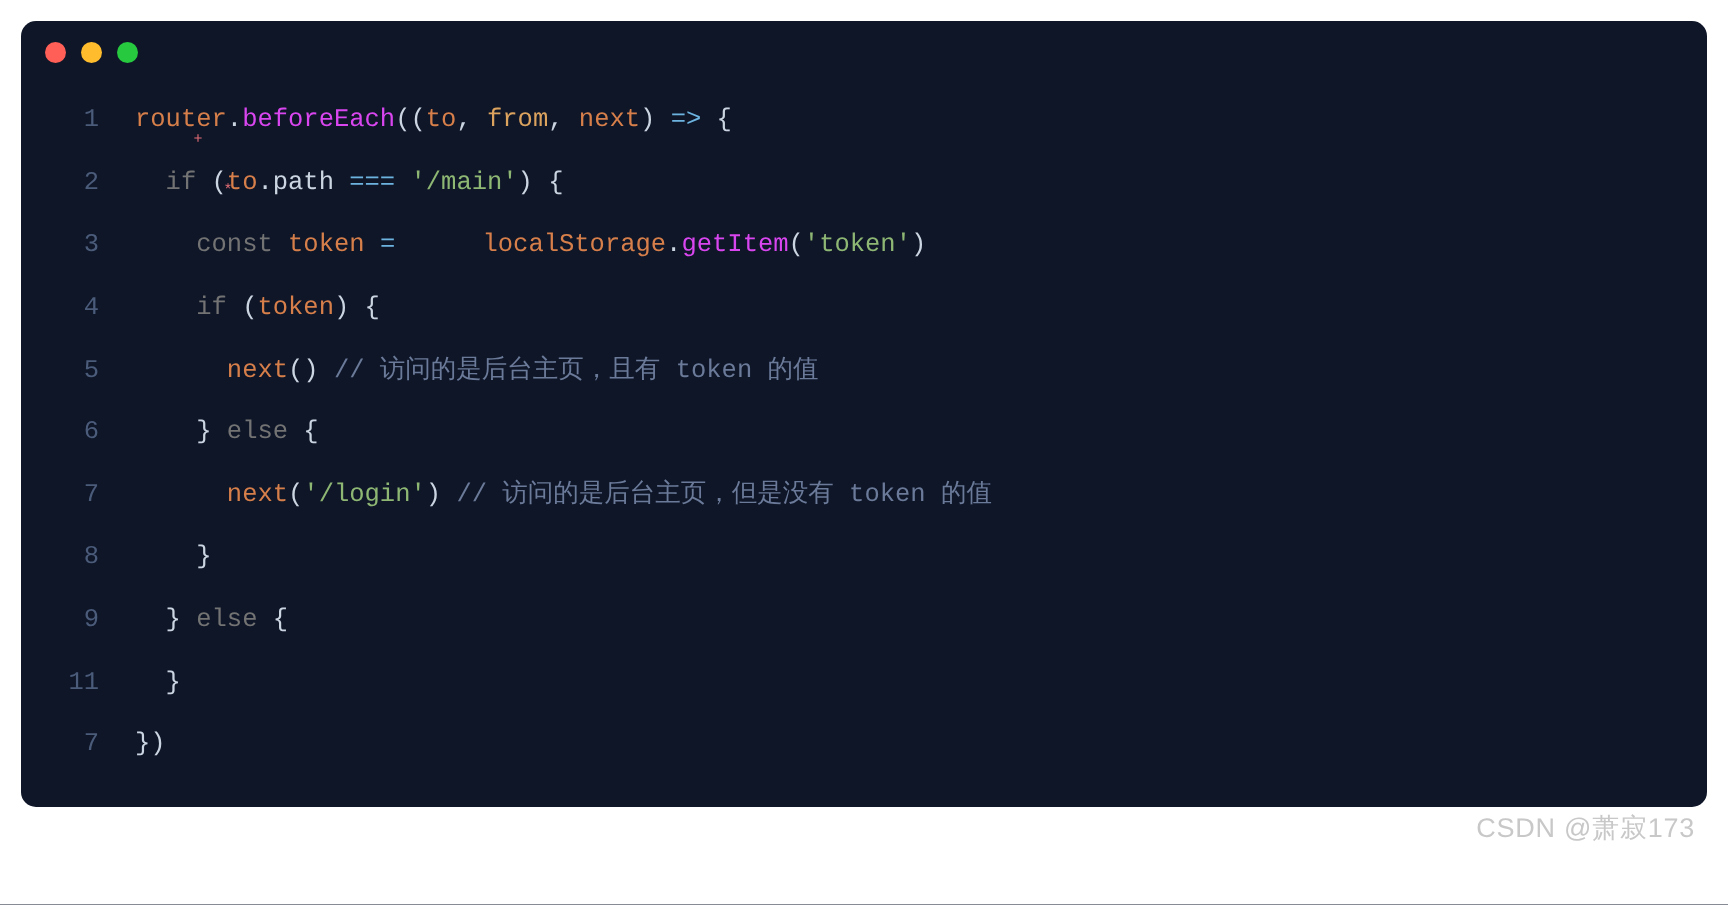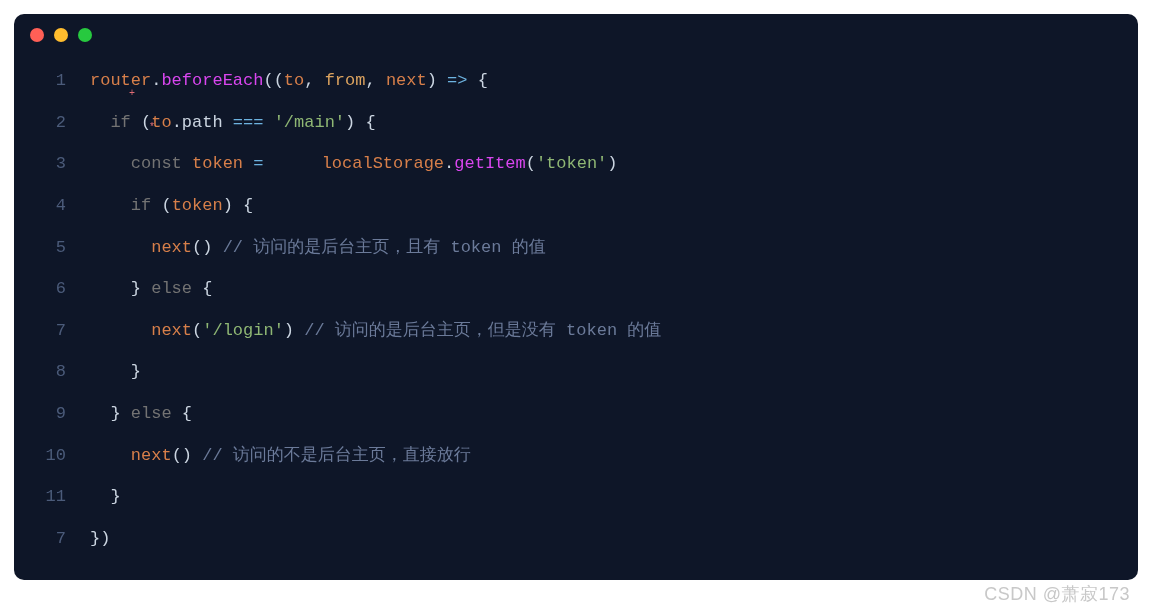--- a/index.html
+++ b/index.html
@@ -101,19 +101,18 @@
   <div class="code" id="code-body">
       <div class="line"><span class="gutter">1</span><span class="content"><span></span><span class="tok-ident">router</span><span class="tok-punct">.</span><span class="tok-method">beforeEach</span><span class="tok-punct">((</span><span class="tok-ident">to</span><span class="tok-punct">, </span><span class="tok-param">from</span><span class="tok-punct">, </span><span class="tok-ident">next</span><span class="tok-punct">) </span><span class="tok-op">=&gt;</span><span class="tok-punct"> {</span></span></div>
       <div class="line"><span class="gutter">2</span><span class="content"><span>  </span><span class="tok-keyword">if</span><span class="tok-punct"> (</span><span class="tok-ident">to</span><span class="tok-punct">.</span><span class="tok-prop">path</span><span class="tok-punct"> </span><span class="tok-op">===</span><span class="tok-punct"> </span><span class="tok-string">'/main'</span><span class="tok-punct">) {</span></span></div>
       <div class="line"><span class="gutter">3</span><span class="content"><span>    </span><span class="tok-keyword">const</span><span class="tok-punct"> </span><span class="tok-ident">token</span><span class="tok-punct"> </span><span class="tok-op">=</span><span class="tok-punct"> </span><span class="tok-builtin">localStorage</span><span class="tok-punct">.</span><span class="tok-method">getItem</span><span class="tok-punct">(</span><span class="tok-string">'token'</span><span class="tok-punct">)</span></span></div>
       <div class="line"><span class="gutter">4</span><span class="content"><span>    </span><span class="tok-keyword">if</span><span class="tok-punct"> (</span><span class="tok-ident">token</span><span class="tok-punct">) {</span></span></div>
       <div class="line"><span class="gutter">5</span><span class="content"><span>      </span><span class="tok-ident">next</span><span class="tok-punct">() </span><span class="tok-comment">// 访问的是后台主页，且有 </span><span class="tok-commentkw">token</span><span class="tok-comment"> 的值</span></span></div>
       <div class="line"><span class="gutter">6</span><span class="content"><span>    </span><span class="tok-punct">} </span><span class="tok-keyword">else</span><span class="tok-punct"> {</span></span></div>
       <div class="line"><span class="gutter">7</span><span class="content"><span>      </span><span class="tok-ident">next</span><span class="tok-punct">(</span><span class="tok-string">'/login'</span><span class="tok-punct">) </span><span class="tok-comment">// 访问的是后台主页，但是没有 </span><span class="tok-commentkw">token</span><span class="tok-comment"> 的值</span></span></div>
       <div class="line"><span class="gutter">8</span><span class="content"><span>    </span><span class="tok-punct">}</span></span></div>
       <div class="line"><span class="gutter">9</span><span class="content"><span>  </span><span class="tok-punct">} </span><span class="tok-keyword">else</span><span class="tok-punct"> {</span></span></div>
-      <div class="line"><span class="gutter">10</span><span class="content"><span>    </span><span class="tok-ident">next</span><span class="tok-punct">() </span><span class="tok-comment">// 访问的不是后台主页，直接放行</span></span></div>
       <div class="line"><span class="gutter">11</span><span class="content"><span>  </span><span class="tok-punct">}</span></span></div>
       <div class="line"><span class="gutter">7</span><span class="content"><span></span><span class="tok-punct">})</span></span></div>
     </div>
 </div>
 
 <div class="watermark">CSDN @萧寂173</div>
 
 </body></html>

